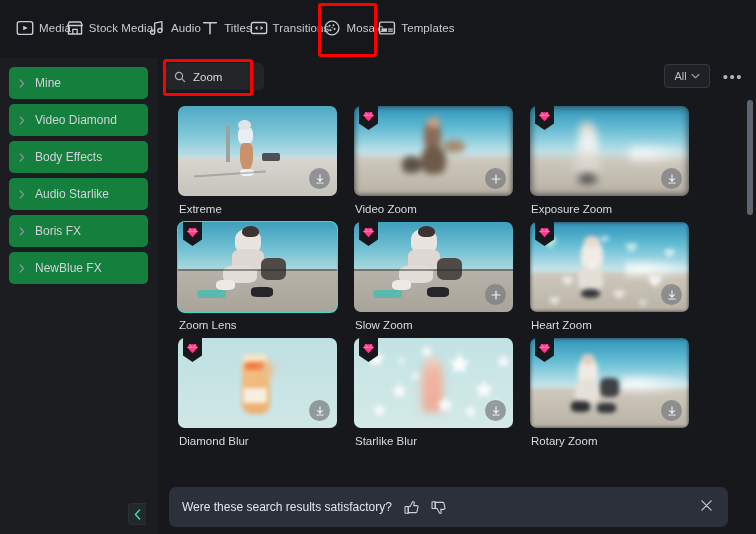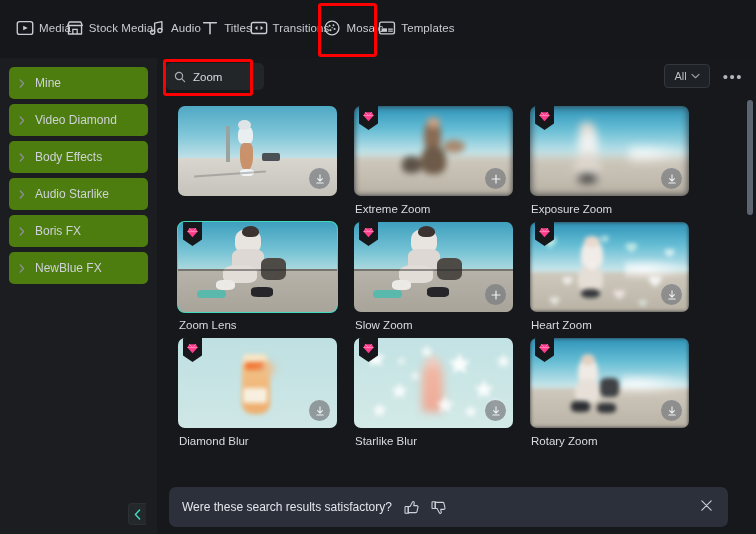--- a/index.html
+++ b/index.html
@@ -37,21 +37,21 @@
   #annot-effects { left: 318px; top: 3px; width: 59px; height: 54px; }
   #annot-search  { left: 163px; top: 59px; width: 90px; height: 37px; }
 
   
   .sidebar {
     position: absolute; left: 0; top: 58px; width: 157px; height: 476px;
     background: #1b1d21;
   }
   .side-item {
     margin: 5px 9px; height: 32px; border-radius: 5px;
-    background: #4d7c0f;
+    background: #15803d;
     display: flex; align-items: center; cursor: pointer;
   }
   .side-item:first-child { margin-top: 9px; }
   .side-arrow {
     width: 26px; display: flex; align-items: center; justify-content: center;
     color: #9aa0a8;
   }
   .side-arrow svg { display: block; }
   .side-label { font-size: 12px; color: #cfd3d9; }
 
@@ -322,20 +322,21 @@
               <div class="shape" style="left:39%;top:70%;width:9%;height:8%;background:#f2f4f6;border-radius:45% 45% 35% 35%;border-radius:40%;"></div>
               <div class="shape" style="left:10%;top:74%;width:45%;height:2%;background:rgba(120,120,120,.45);transform:rotate(-4deg);"></div>
             </div>
             <div class="corner-btn">
               <svg width="12" height="12" viewBox="0 0 14 14">
                 <path d="M7 2v7M7 9.4 4.2 6.6M7 9.4l2.8-2.8" fill="none" stroke="#f0f2f4" stroke-width="1.25" stroke-linecap="round" stroke-linejoin="round"></path>
                 <path d="M3.3 11.6h7.4" stroke="#f0f2f4" stroke-width="1.25" stroke-linecap="round"></path>
               </svg>
             </div>
           </div>
+          <div class="card-title">Extreme</div>
         </div>
         <div class="card">
           <div class="thumb">
             <div class="scene px" style="filter:blur(3.2px);">
               <div class="sky" style="background:linear-gradient(180deg,#2f93b8 0%,#63bcd4 45%,#cfe9ec 100%);height:55%;"></div>
               <div class="ground" style="background:linear-gradient(180deg,#cfc9bd 0%,#b9b2a5 100%);height:45%;"></div>
               <div class="shape" style="left:44%;top:14%;width:11%;height:36%;background:#8a6a52;border-radius:45% 45% 35% 35%;"></div>
               <div class="shape" style="left:46%;top:12%;width:8%;height:12%;background:#caa184;border-radius:45% 45% 35% 35%;border-radius:50%;"></div>
               <div class="shape" style="left:42%;top:44%;width:16%;height:32%;background:#6d5a48;border-radius:45% 45% 35% 35%;"></div>
               <div class="shape" style="left:56%;top:38%;width:14%;height:14%;background:#a9886d;border-radius:45% 45% 35% 35%;border-radius:50%;"></div>
@@ -345,21 +346,21 @@
                 <path d="M0 0h19v17.5L9.5 24 0 17.5z" fill="#17181c"></path>
                 <path d="M9.5 15.2 4.4 9.6 6.2 6.3h6.6l1.8 3.3z" fill="#ff3d8b"></path>
                 <path d="M6.2 6.3 9.5 9.6l3.3-3.3M4.4 9.6h10.2" stroke="#ff8fbc" stroke-width=".8" fill="none"></path>
               </svg></div>
             <div class="corner-btn">
               <svg width="12" height="12" viewBox="0 0 14 14">
                 <path d="M7 2.4v9.2M2.4 7h9.2" stroke="#f0f2f4" stroke-width="1.4" stroke-linecap="round"></path>
               </svg>
             </div>
           </div>
-          <div class="card-title">Extreme Zoom</div>
+          <div class="card-title">Video Zoom</div>
         </div>
         <div class="card">
           <div class="thumb">
             <div class="scene bl4">
               <div class="sky" style="background:linear-gradient(180deg,#2f93b8 0%,#63bcd4 45%,#cfe9ec 100%);height:55%;"></div>
               <div class="ground" style="background:linear-gradient(180deg,#cfc9bd 0%,#b9b2a5 100%);height:45%;"></div>
               <div class="shape" style="left:30%;top:22%;width:13%;height:38%;background:#eef1f0;border-radius:45% 45% 35% 35%;"></div>
               <div class="shape" style="left:31%;top:18%;width:10%;height:13%;background:#e6dcd2;border-radius:45% 45% 35% 35%;border-radius:50%;"></div>
               <div class="shape" style="left:28%;top:52%;width:16%;height:32%;background:#dcd6cd;border-radius:45% 45% 35% 35%;"></div>
               <div class="shape" style="left:30%;top:76%;width:12%;height:10%;background:#3a3a3c;border-radius:45% 45% 35% 35%;border-radius:40%;"></div>

